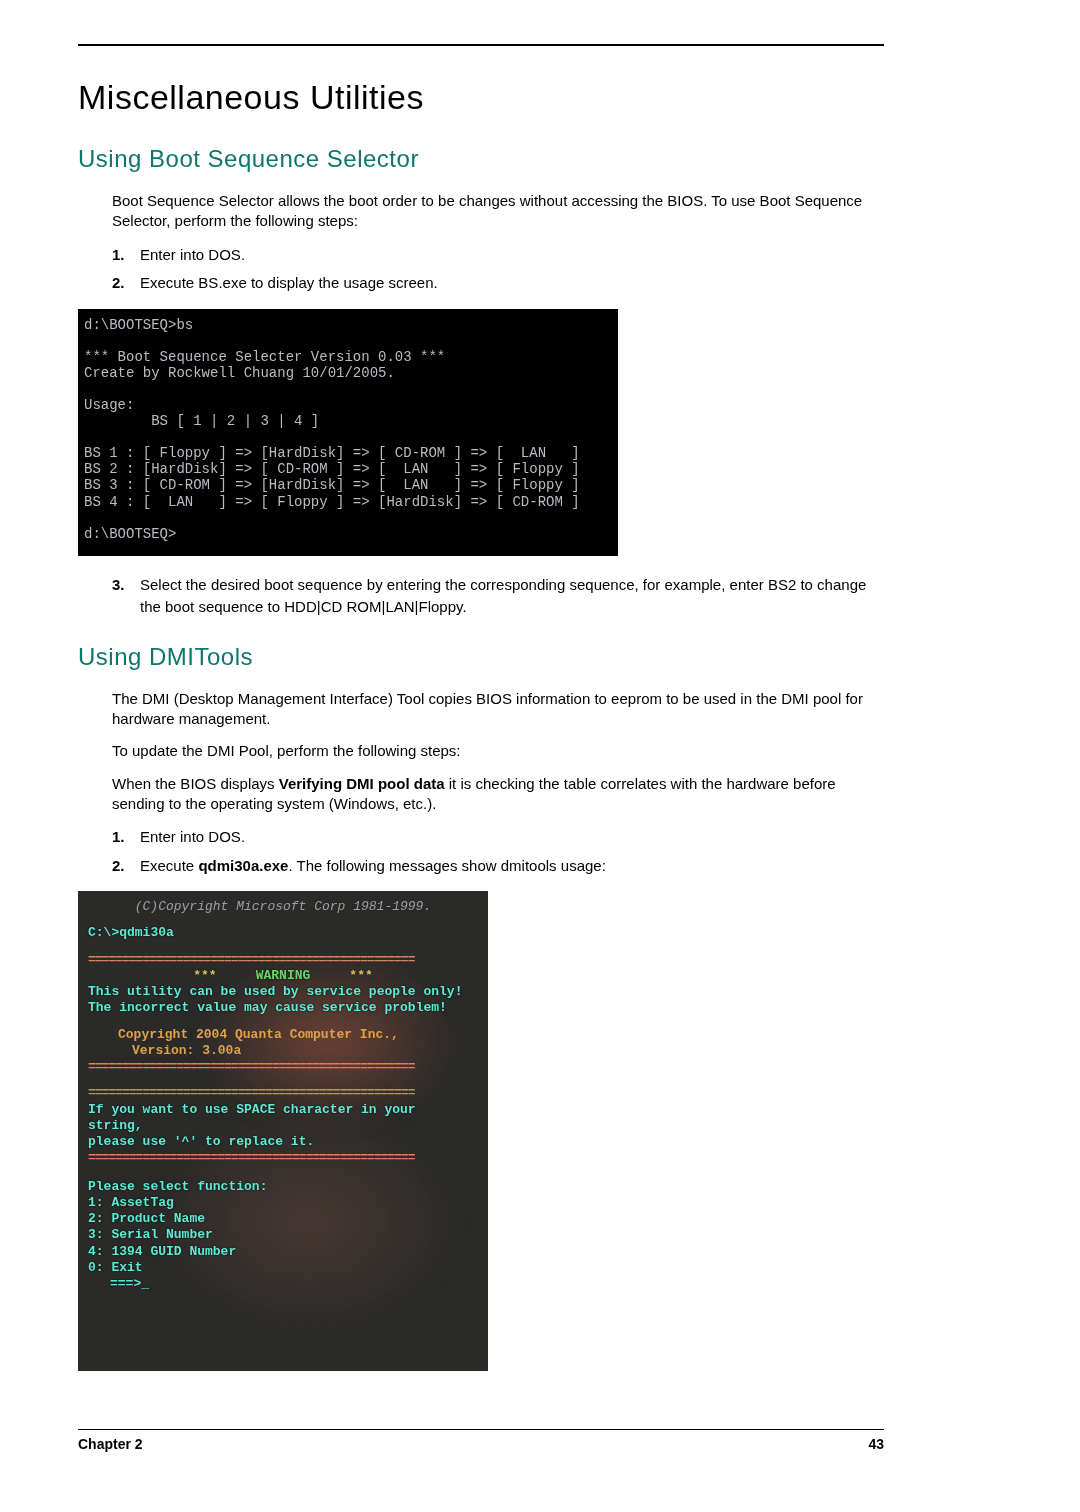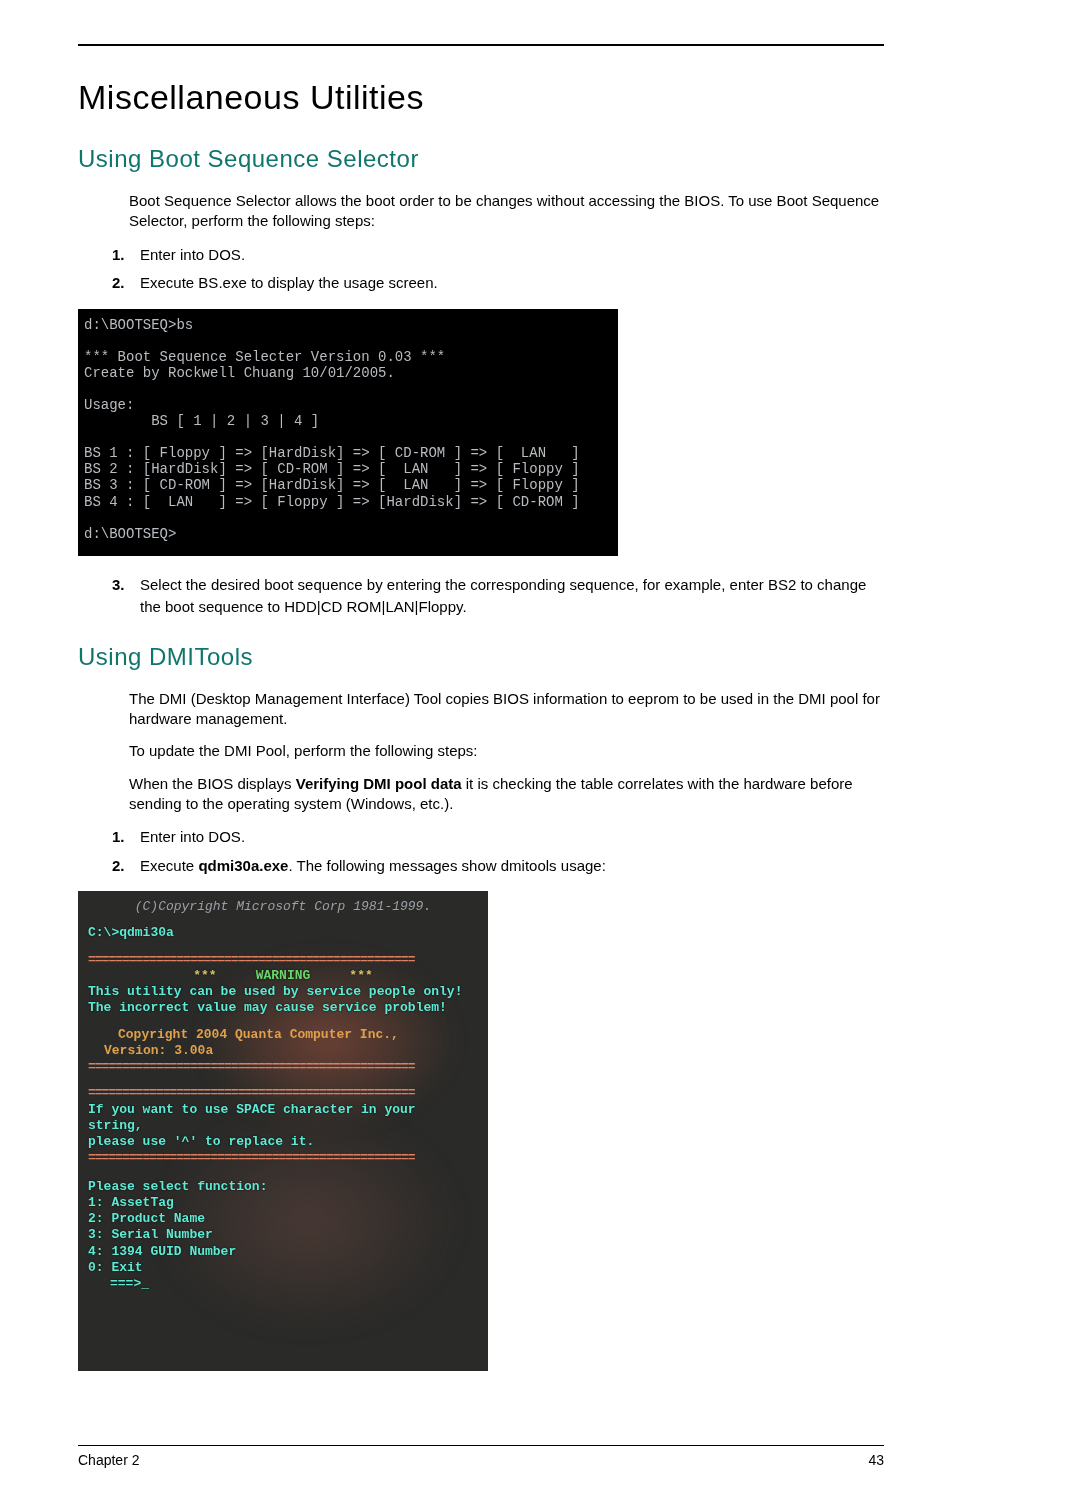--- a/index.html
+++ b/index.html
@@ -29,21 +29,21 @@
   h2 {
     font-size: 24px;
     font-weight: normal;
     letter-spacing: 0.5px;
     margin: 24px 0 18px 0;
     color: #0f766e;
   }
   .body-text {
     font-size: 15px;
     line-height: 1.35;
-    margin: 0 0 12px 51px;
+    margin: 0 0 12px 34px;
   }
   .ol {
     margin: 0 0 14px 34px;
     font-size: 15px;
     line-height: 1.5;
   }
   .li {
     display: flex;
     margin-bottom: 6px;
   }
@@ -107,21 +107,22 @@
   .ss-amber  { color: #e0a04a; font-weight: bold; }
   .ss-hr {
     color: #e08060;
     letter-spacing: -1px;
     font-weight: bold;
   }
   .footer {
     position: absolute;
     left: 78px;
     right: 78px;
-    bottom: 44px;
+    bottom: 60px;
+    font-weight: bold;
   }
   .footer .line {
     border-top: 1.5px solid #000;
     margin-bottom: 6px;
   }
   .footer .row {
     display: flex;
     justify-content: space-between;
     font-size: 14px;
   }
@@ -210,21 +211,21 @@
           <span class="ss-yellow">***</span>
           <span>&nbsp;&nbsp;&nbsp;</span>
           <span class="ss-green">WARNING</span>
           <span>&nbsp;&nbsp;&nbsp;</span>
           <span class="ss-yellow">***</span>
         </div>
         <div class="ss-orange">This utility can be used by service people only!</div>
         <div class="ss-orange">The incorrect value may cause service problem!</div>
         <div style="height:10px"></div>
         <div class="ss-amber" style="margin-left:30px">Copyright 2004 Quanta Computer Inc.,</div>
-        <div class="ss-amber" style="margin-left:16px">Version: 3.00a</div>
+        <div class="ss-amber" style="margin-left:44px">Version: 3.00a</div>
         <div class="ss-hr">================================================</div>
         <div style="height:10px"></div>
         <div class="ss-hr">================================================</div>
         <div class="ss-orange">If you want to use SPACE character in your string,</div>
         <div class="ss-orange">please use '^' to replace it.</div>
         <div class="ss-hr">================================================</div>
         <div style="height:12px"></div>
         <div class="ss-orange">Please select function:</div>
         <div class="ss-orange">1: AssetTag</div>
         <div class="ss-orange">2: Product Name</div>

